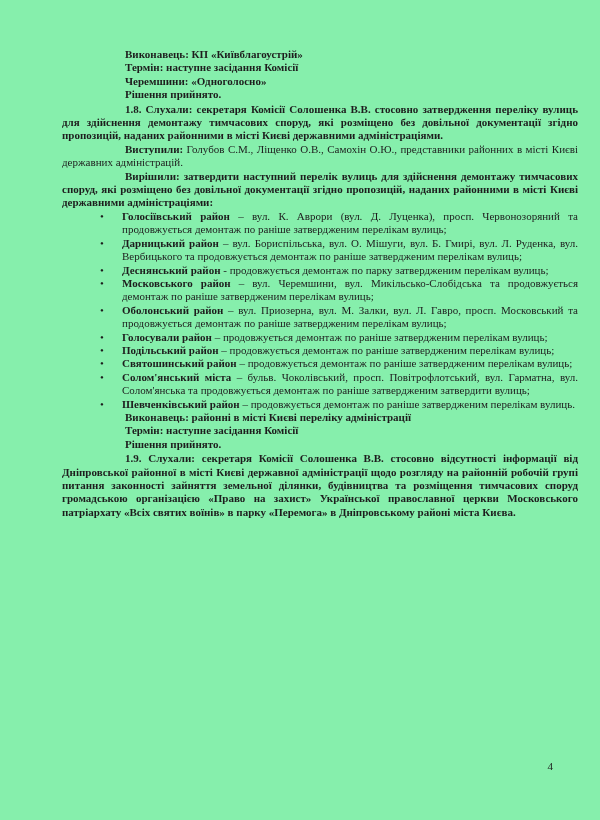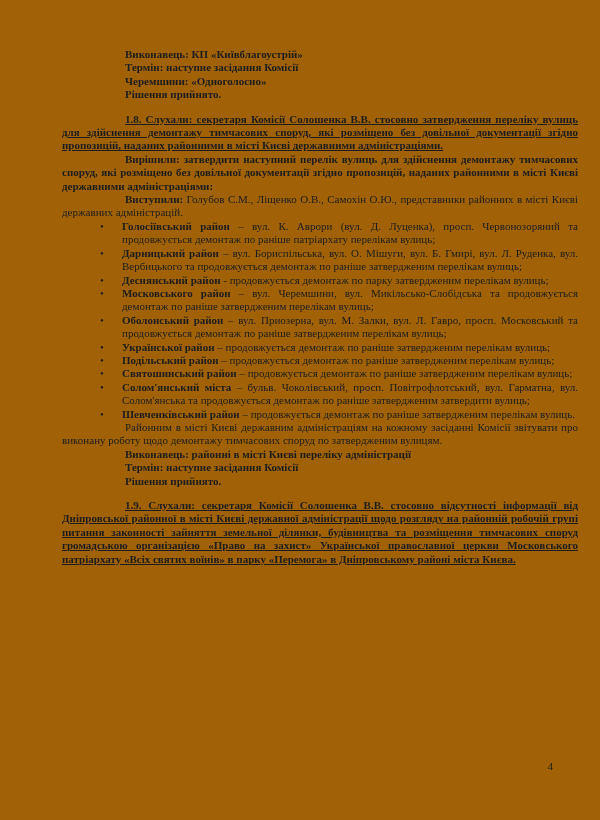--- a/index.html
+++ b/index.html
@@ -5,35 +5,35 @@
   html, body { margin: 0; padding: 0; }
   body {
     width: 600px; height: 820px;
     background: #ffffff;
     font-family: "Liberation Serif", "DejaVu Serif", serif;
     color: #1d1d1d;
   }
   .page {
     position: relative;
     width: 600px; height: 820px;
-    background: #a16207;
+    background: #86efac;
     overflow: hidden;
   }
   .content {
     position: absolute;
     left: 62px; top: 48px;
     width: 516px;
     font-size: 11px;
     line-height: 13.4px;
     text-align: justify;
   }
   p { margin: 0; }
   .indent { text-indent: 63px; }
   .plain-indent { padding-left: 63px; text-align: left; }
-  .gap { margin-top: 11px; text-decoration: underline; }
+  .gap { margin-top: 1px; }
   b { font-weight: bold; }
   ul.districts {
     list-style: none;
     margin: 0; padding: 0;
   }
   ul.districts li {
     position: relative;
     padding-left: 60px;
     text-align: justify;
   }
@@ -56,37 +56,36 @@
 
     <div>
       <p class="plain-indent"><b>Виконавець: КП «Київблагоустрій»</b></p>
       <p class="plain-indent"><b>Термін: наступне засідання Комісії</b></p>
       <p class="plain-indent"><b>Черемшини: «Одноголосно»</b></p>
       <p class="plain-indent"><b>Рішення прийнято.</b></p>
     </div>
 
     <div>
       <p class="indent gap"><b>1.8. Слухали: секретаря Комісії Солошенка В.В. стосовно затвердження переліку вулиць для здійснення демонтажу тимчасових споруд, які розміщено без довільної документації згідно пропозицій, наданих районними в місті Києві державними адміністраціями.</b></p>
+      <p class="indent"><b>Виступили:</b><span> Голубов С.М., Ліщенко О.В., Самохін О.Ю., представники районних в місті Києві державних адміністрацій.</span></p>
       <p class="indent"><b>Вирішили: затвердити наступний перелік вулиць для здійснення демонтажу тимчасових споруд, які розміщено без довільної документації згідно пропозицій, наданих районними в місті Києві державними адміністраціями:</b></p>
-      <p class="indent"><b>Виступили:</b><span> Голубов С.М., Ліщенко О.В., Самохін О.Ю., представники районних в місті Києві державних адміністрацій.</span></p>
 
       <ul class="districts">
-        <li><span class="bullet-dot">•</span><b>Голосіївський район</b><span> – вул. К. Аврори (вул. Д. Луценка), просп. Червонозоряний та продовжується демонтаж по раніше патріархату перелікам вулиць;</span></li>
+        <li><span class="bullet-dot">•</span><b>Голосіївський район</b><span> – вул. К. Аврори (вул. Д. Луценка), просп. Червонозоряний та продовжується демонтаж по раніше затвердженим перелікам вулиць;</span></li>
         <li><span class="bullet-dot">•</span><b>Дарницький район</b><span> – вул. Бориспільська, вул. О. Мішуги, вул. Б. Гмирі, вул. Л. Руденка, вул. Вербицького та продовжується демонтаж по раніше затвердженим перелікам вулиць;</span></li>
         <li><span class="bullet-dot">•</span><b>Деснянський район</b><span> - продовжується демонтаж по парку затвердженим перелікам вулиць;</span></li>
         <li><span class="bullet-dot">•</span><b>Московського район</b><span> – вул. Черемшини, вул. Микільсько-Слобідська та продовжується демонтаж по раніше затвердженим перелікам вулиць;</span></li>
         <li><span class="bullet-dot">•</span><b>Оболонський район</b><span> – вул. Приозерна, вул. М. Залки, вул. Л. Гавро, просп. Московський та продовжується демонтаж по раніше затвердженим перелікам вулиць;</span></li>
-        <li><span class="bullet-dot">•</span><b>Української район</b><span> – продовжується демонтаж по раніше затвердженим перелікам вулиць;</span></li>
+        <li><span class="bullet-dot">•</span><b>Голосували район</b><span> – продовжується демонтаж по раніше затвердженим перелікам вулиць;</span></li>
         <li><span class="bullet-dot">•</span><b>Подільський район</b><span> – продовжується демонтаж по раніше затвердженим перелікам вулиць;</span></li>
         <li><span class="bullet-dot">•</span><b>Святошинський район</b><span> – продовжується демонтаж по раніше затвердженим перелікам вулиць;</span></li>
         <li><span class="bullet-dot">•</span><b>Солом'янський міста</b><span> – бульв. Чоколівський, просп. Повітрофлотський, вул. Гарматна, вул. Солом'янська та продовжується демонтаж по раніше затвердженим затвердити вулиць;</span></li>
         <li><span class="bullet-dot">•</span><b>Шевченківський район</b><span> – продовжується демонтаж по раніше затвердженим перелікам вулиць.</span></li>
       </ul>
 
-      <p class="indent"><span>Районним в місті Києві державним адміністраціям на кожному засіданні Комісії звітувати про виконану роботу щодо демонтажу тимчасових споруд по затвердженим вулицям.</span></p>
 
       <p class="plain-indent"><b>Виконавець: районні в місті Києві переліку адміністрації</b></p>
       <p class="plain-indent"><b>Термін: наступне засідання Комісії</b></p>
       <p class="plain-indent"><b>Рішення прийнято.</b></p>
     </div>
 
     <div>
       <p class="indent gap"><b>1.9. Слухали: секретаря Комісії Солошенка В.В. стосовно відсутності інформації від Дніпровської районної в місті Києві державної адміністрації щодо розгляду на районній робочій групі питання законності зайняття земельної ділянки, будівництва та розміщення тимчасових споруд громадською організацією «Право на захист» Української православної церкви Московського патріархату «Всіх святих воїнів» в парку «Перемога» в Дніпровському районі міста Києва.</b></p>
     </div>
 

